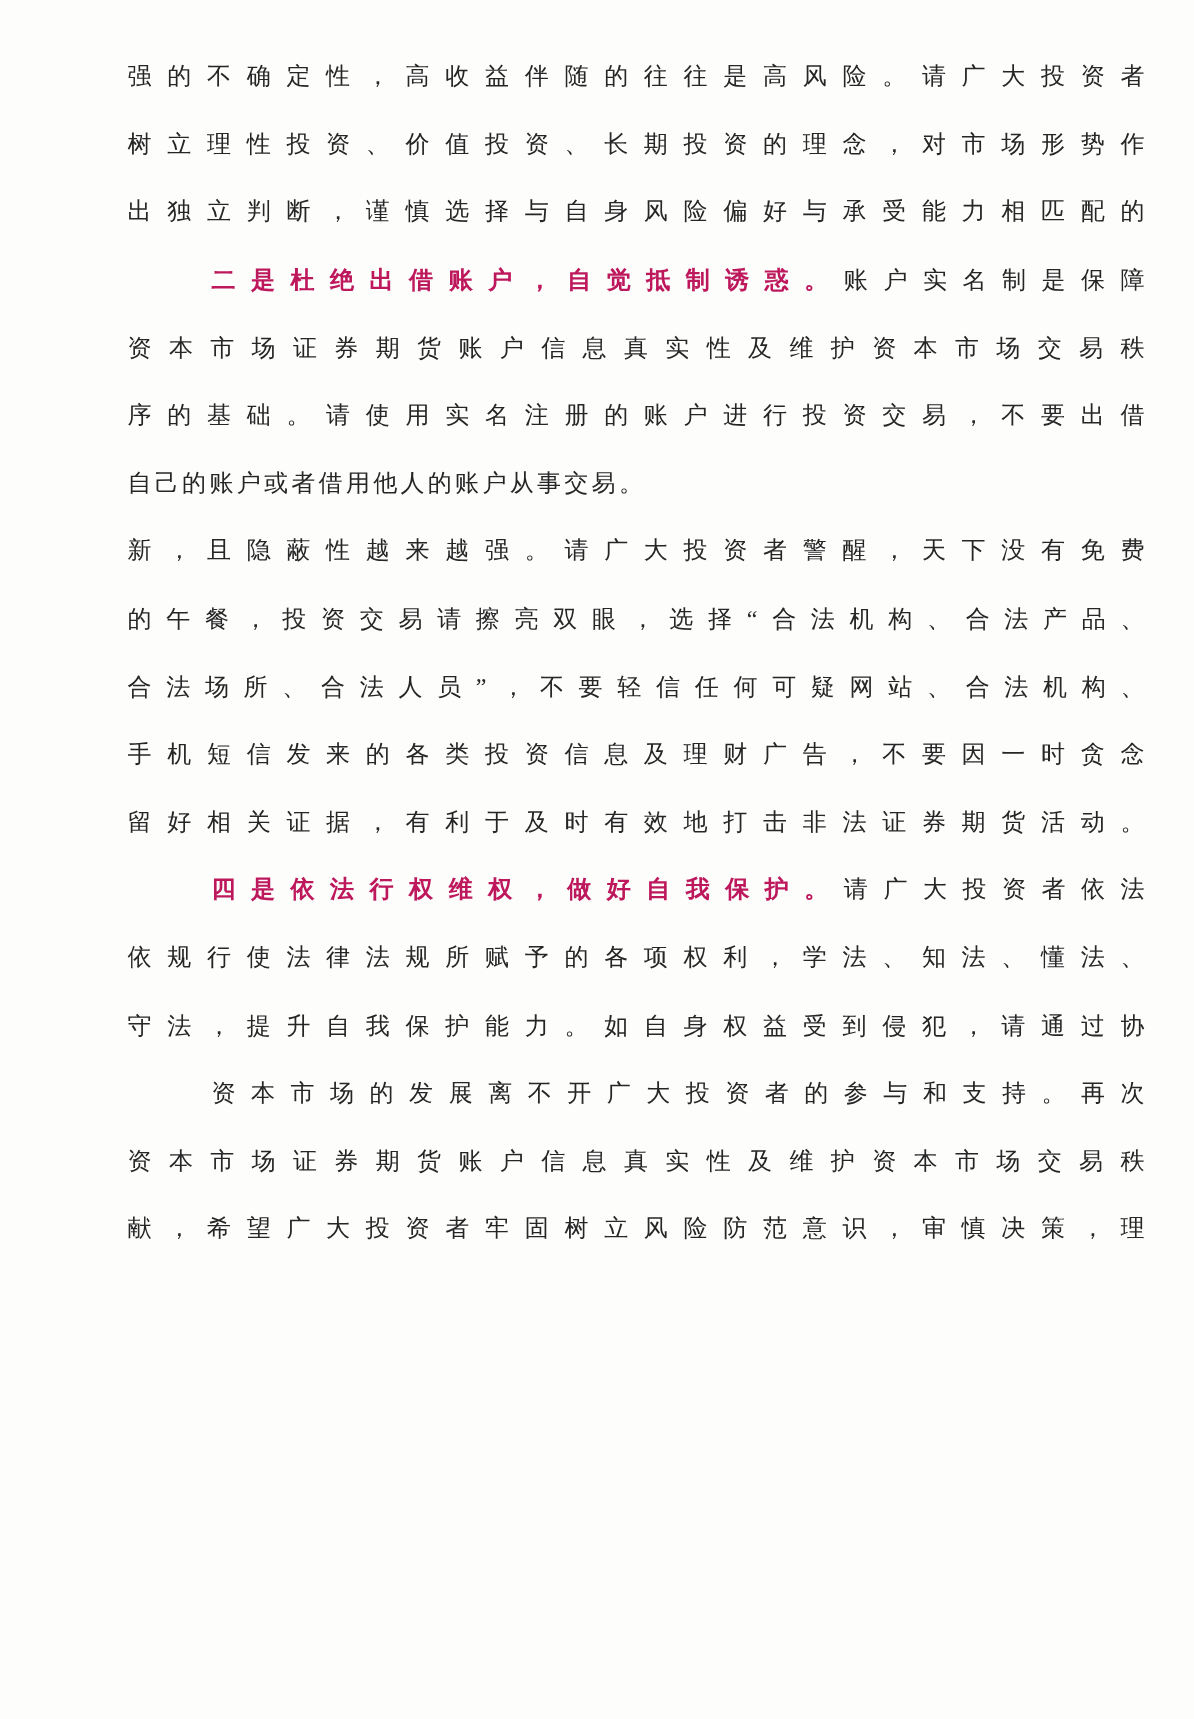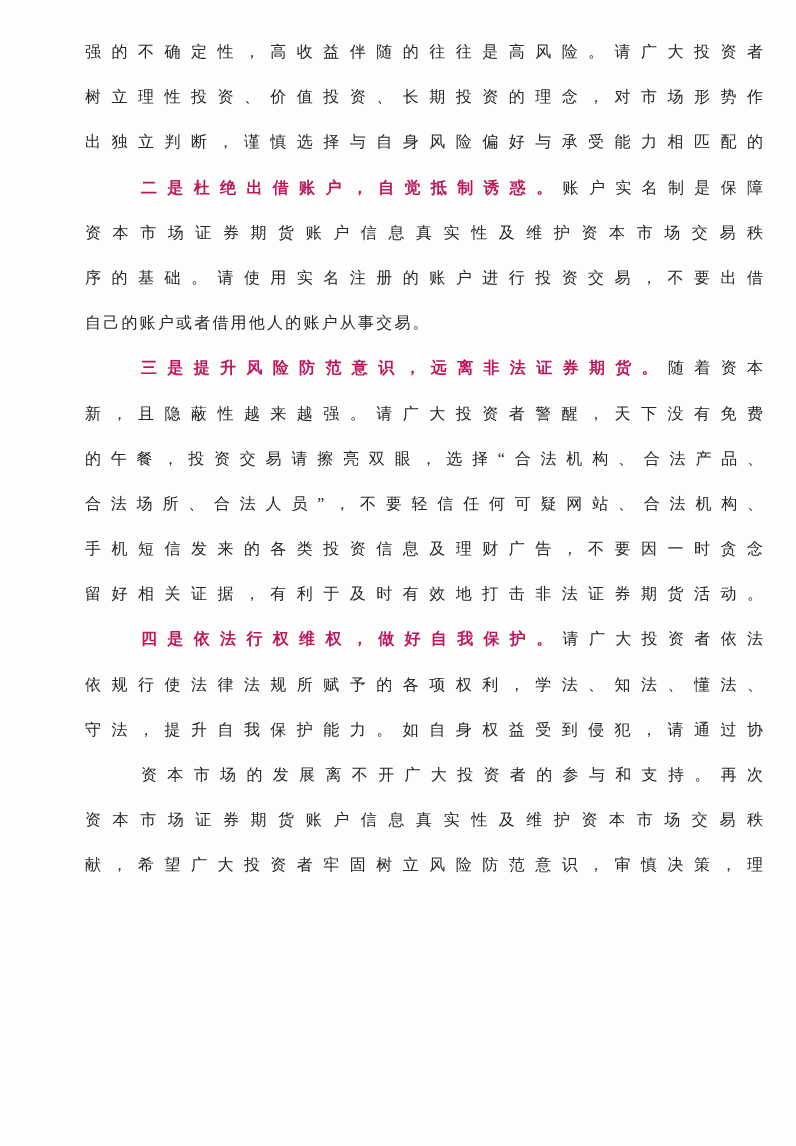--- a/index.html
+++ b/index.html
@@ -53,21 +53,20 @@
     </div>
 
     <div class="para">
       <div class="line indent"><span class="lead-bold">二是杜绝出借账户，自觉抵制诱惑。</span><span>账户实名制是保障</span></div>
       <div class="line">资本市场证券期货账户信息真实性及维护资本市场交易秩</div>
       <div class="line">序的基础。请使用实名注册的账户进行投资交易，不要出借</div>
       <div class="line para-end">自己的账户或者借用他人的账户从事交易。</div>
     </div>
 
     <div class="para">
-      <div class="line indent"><span class="lead-bold">三是提升风险防范意识，远离非法证券期货。</span><span>随着资本</span></div>
       <div class="line">新，且隐蔽性越来越强。请广大投资者警醒，天下没有免费</div>
       <div class="line">的午餐，投资交易请擦亮双眼，选择“合法机构、合法产品、</div>
       <div class="line">合法场所、合法人员”，不要轻信任何可疑网站、合法机构、</div>
       <div class="line">手机短信发来的各类投资信息及理财广告，不要因一时贪念</div>
       <div class="line">留好相关证据，有利于及时有效地打击非法证券期货活动。</div>
     </div>
 
     <div class="para">
       <div class="line indent"><span class="lead-bold">四是依法行权维权，做好自我保护。</span><span>请广大投资者依法</span></div>
       <div class="line">依规行使法律法规所赋予的各项权利，学法、知法、懂法、</div>

